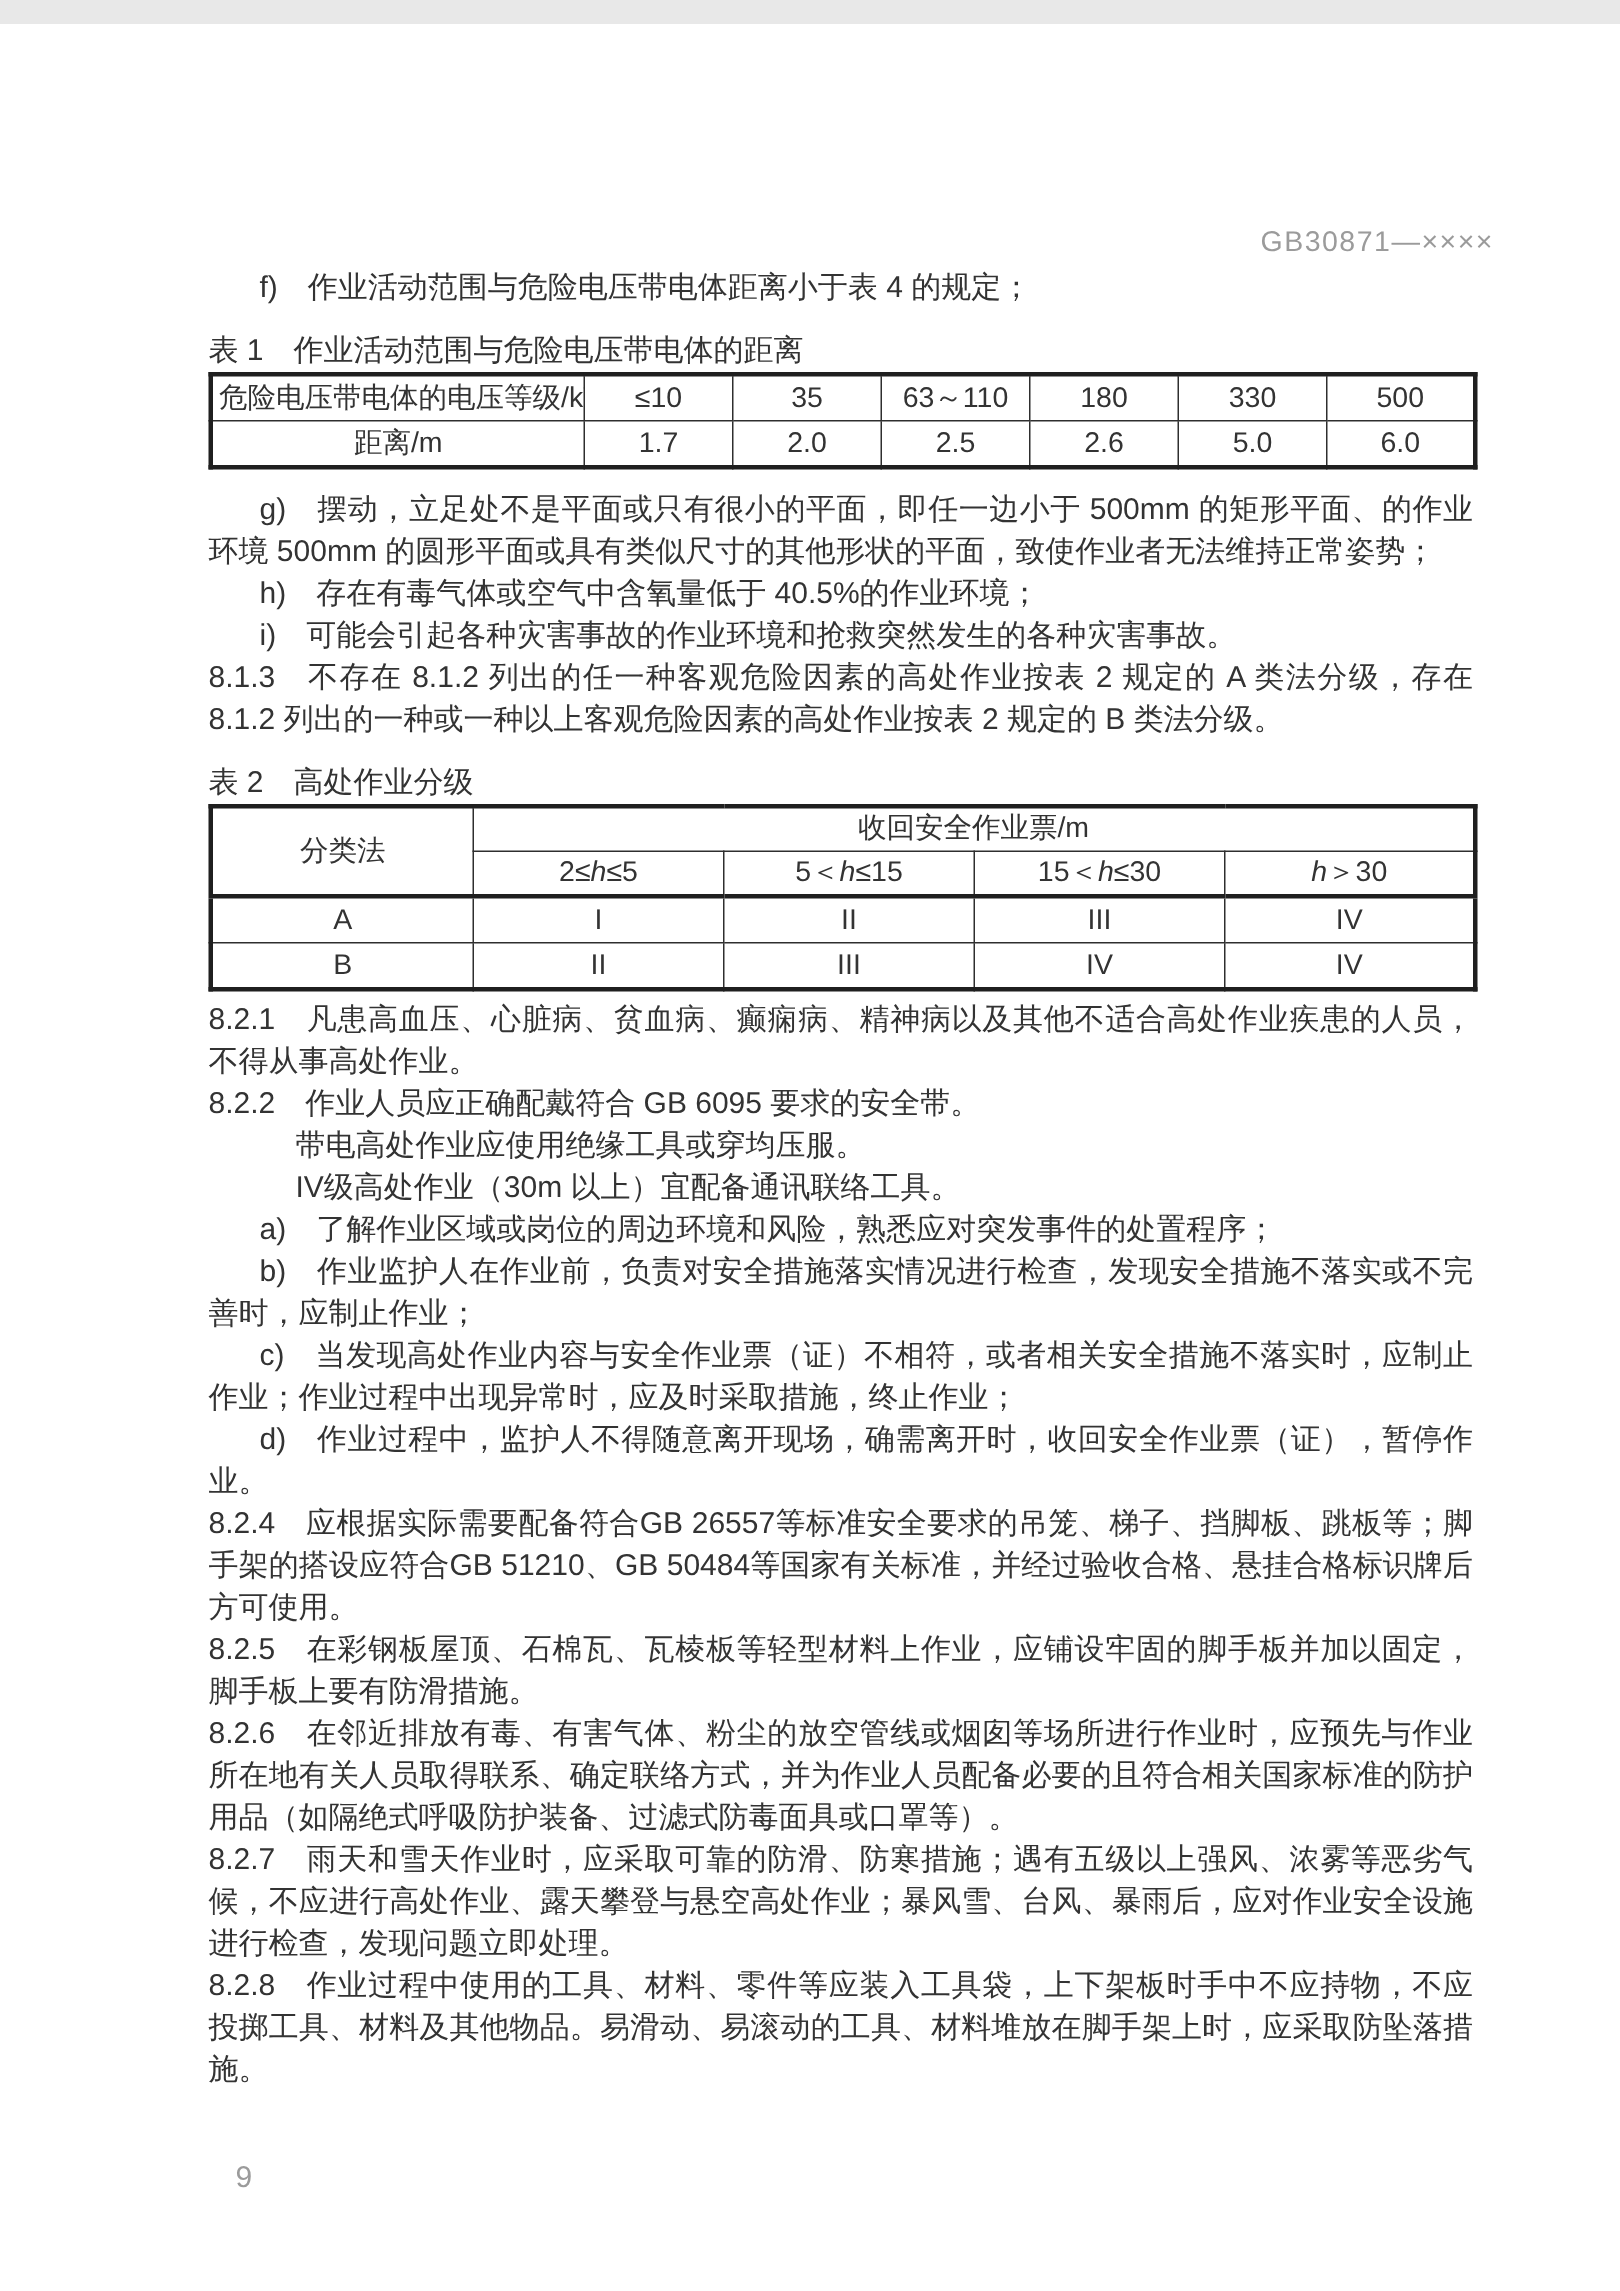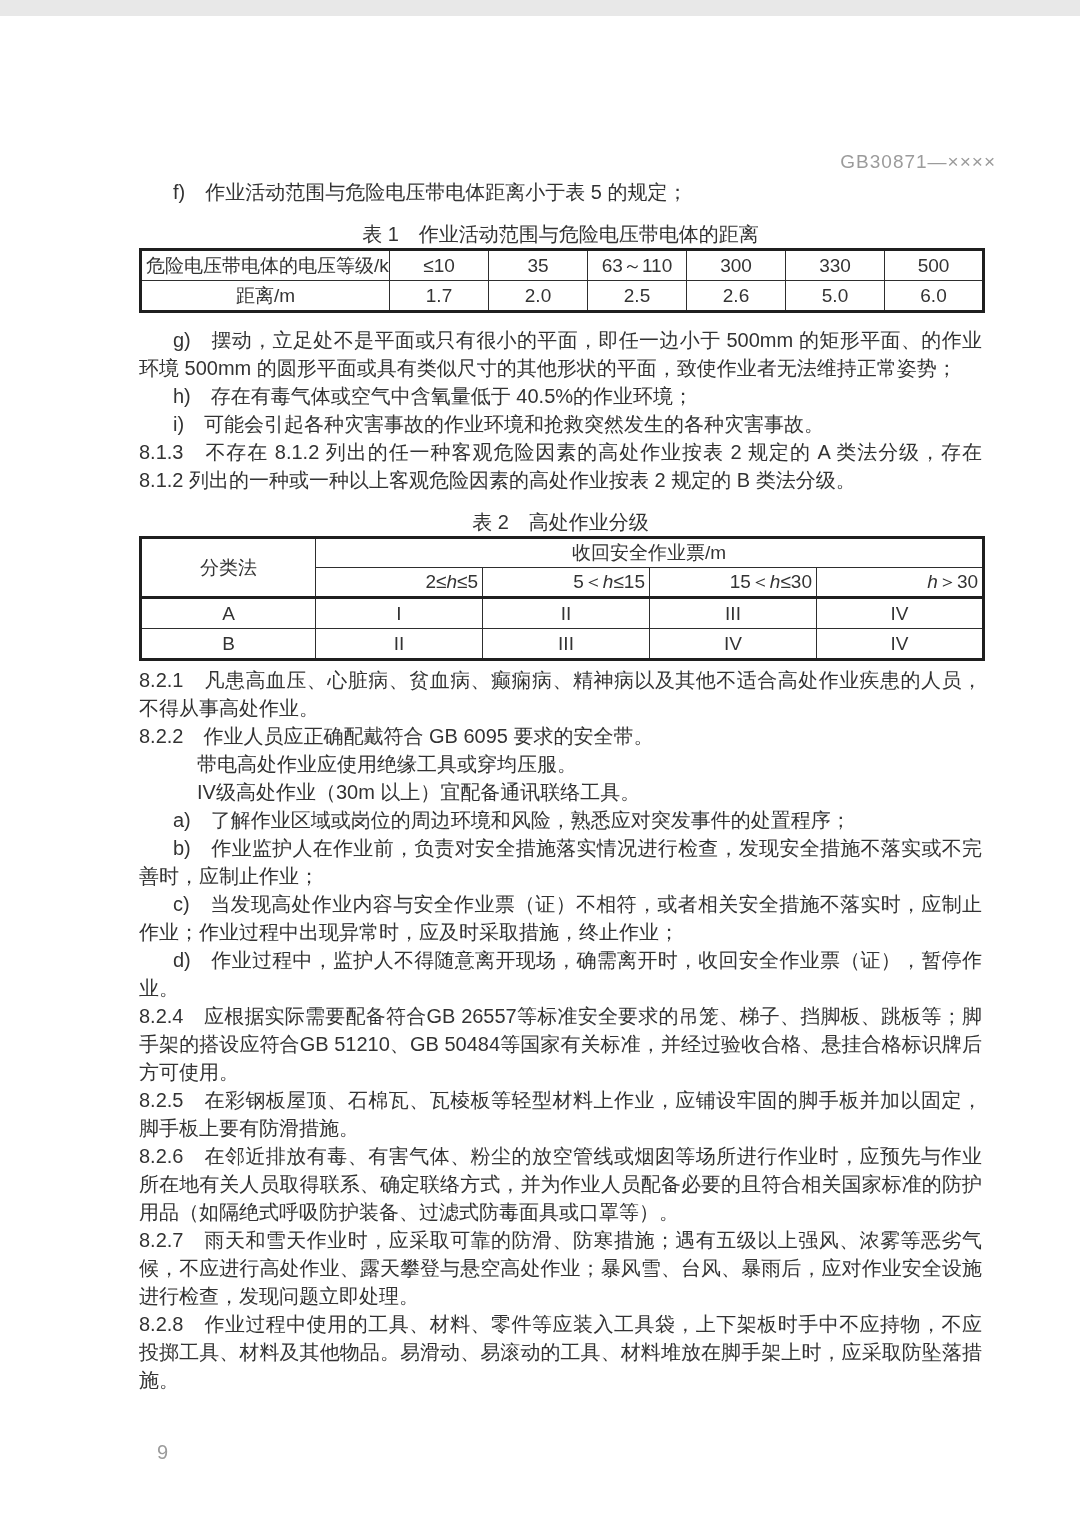--- a/index.html
+++ b/index.html
@@ -18,39 +18,39 @@
   .hdr-code{
     position:absolute;top:132px;right:103px;
     color:#9b9b9b;font-size:19px;letter-spacing:1px;
   }
   .pageno{
     position:absolute;left:157px;top:1422px;
     color:#9b9b9b;font-size:20px;
   }
   .item{text-indent:34px;text-align:justify;margin:0;}
   .para{text-align:justify;margin:0;}
-  .caption{text-align:center;margin:0;}
+  .caption{margin:0;}
   .hang{padding-left:58px;margin:0;}
   .heading{margin:0;}
 
   table.tbl{
     border-collapse:collapse;table-layout:fixed;
     width:843px;
     border:3px solid #1f1f1f;
     margin:0;
   }
   table.tbl td{
     border:1px solid #2e2e2e;
     text-align:center;vertical-align:middle;
     font-size:19px;padding:0 4px;
     overflow:hidden;white-space:nowrap;
   }
   #table1 td{height:29px;}
   #table2 tr.r1 td{height:28px;}
-  #table2 tr.r2 td{height:28px;text-align:right;}
+  #table2 tr.r2 td{height:28px;}
   #table2 tr.rA td{height:29px;border-top:3px solid #1f1f1f;}
   #table2 tr.rB td{height:29px;}
   #table2 td i{font-style:italic;}
 
   
   .mt-f{margin-top:162px;}
   .mt-cap1{margin-top:14px;}
   .mt-t1{margin-top:18px;}
   .mt-g{margin-top:13px;}
   .mt-cap2{margin-top:14px;}
@@ -61,41 +61,41 @@
 </style>
 </head>
 <body>
 
 <div class="page">
 
   <div class="hdr-code">GB30871—××××</div>
 
   <div class="content">
 
-    <p class="item mt-f">f)　作业活动范围与危险电压带电体距离小于表 5 的规定；</p>
+    <p class="item mt-f">f)　作业活动范围与危险电压带电体距离小于表 4 的规定；</p>
 
     <p class="caption mt-cap1">表 1　作业活动范围与危险电压带电体的距离</p>
 
     <table class="tbl mt-t1" id="table1">
       <colgroup>
         <col style="width:249px">
           <col style="width:99px">
           <col style="width:99px">
         <col style="width:99px">
           <col style="width:99px">
           <col style="width:99px">
           <col style="width:99px">
       </colgroup>
       <tbody>
           <tr>
         <td>危险电压带电体的电压等级/kV</td>
         <td>≤10</td>
         <td>35</td>
         <td>63～110</td>
-        <td>300</td>
+        <td>180</td>
         <td>330</td>
         <td>500</td>
       </tr>
       <tr>
         <td>距离/m</td>
         <td>1.7</td>
         <td>2.0</td>
         <td>2.5</td>
         <td>2.6</td>
         <td>5.0</td>

